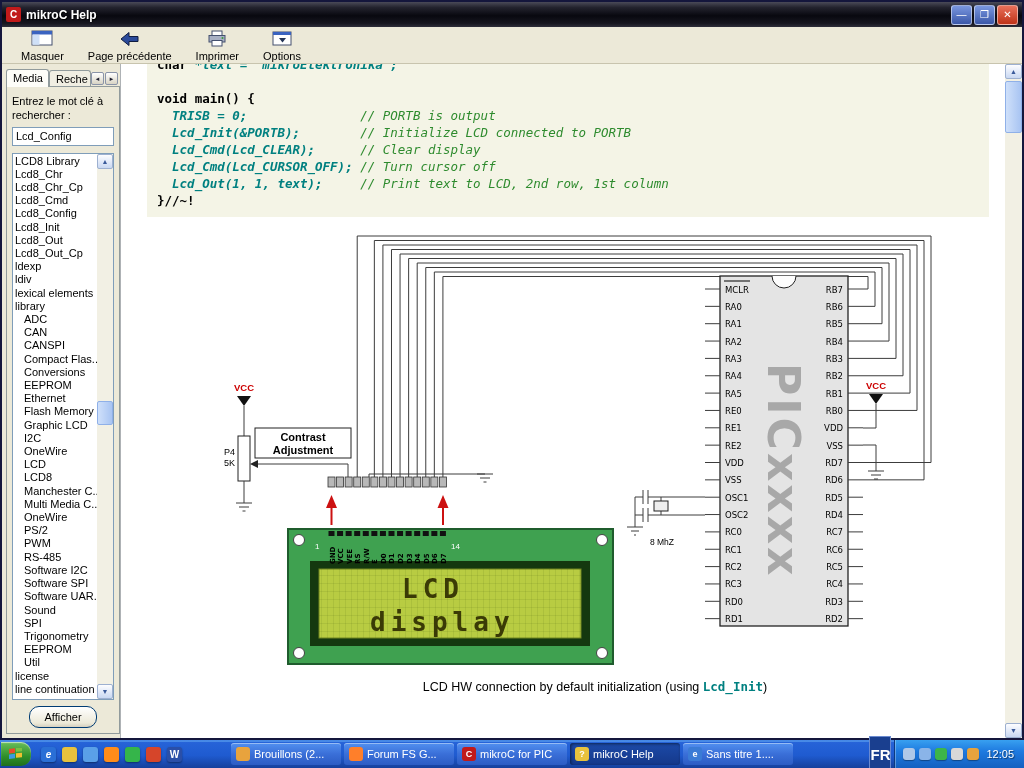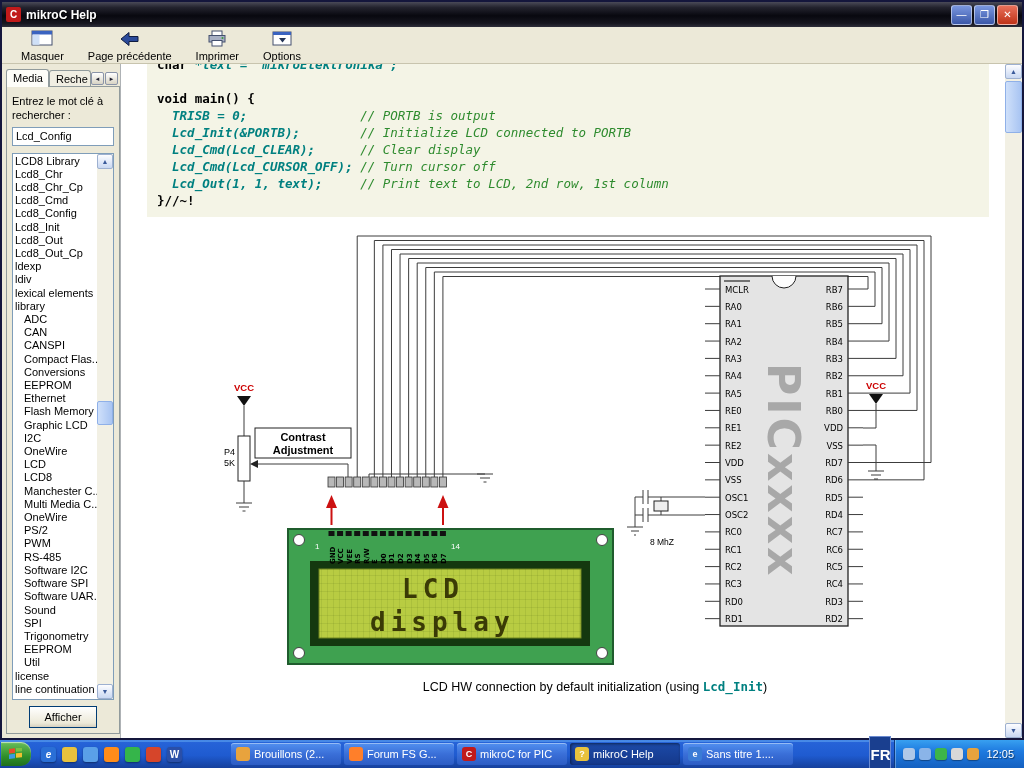--- a/index.html
+++ b/index.html
@@ -48,21 +48,21 @@
   .li{font-size:11px;line-height:13.2px;white-space:nowrap;overflow:hidden;color:#000}
   .li.ind{padding-left:9px}
   
   .sb{width:16px;flex:none;background:#f2f0e4;display:flex;flex-direction:column}
   .sb .sbtn{height:15px;flex:none;border:1px solid #9db0d0;border-radius:2px;
     background:linear-gradient(#fdfdff,#c9d8f2);font-size:7px;line-height:13px;text-align:center;color:#3a5a9a}
   .sb .track{flex:1;position:relative}
   .sb .thumb{position:absolute;left:0;right:0;border:1px solid #8fb0e8;border-radius:2px;
     background:linear-gradient(90deg,#cfe0fa,#a8c4f2)}
   .afficher-row{flex:none;padding-top:6px;display:flex;justify-content:center}
-  .btn{height:22px;min-width:68px;border:1px solid #003c74;border-radius:0;font-size:11px;
+  .btn{height:22px;min-width:68px;border:1px solid #003c74;border-radius:10px;font-size:11px;
     background:linear-gradient(#fff,#ece9d8 80%,#d6cfbe);font-family:"Liberation Sans",sans-serif}
   
   .main{flex:1;background:#fff;overflow:hidden;border-left:1px solid #aeb2b5;padding-left:26px}
   .code-pane{margin:-14px 16px 0 0;background:#f4f4e6;padding:6px 10px 8px;
     font-family:"DejaVu Sans Mono","Liberation Mono",monospace;font-size:12.5px;line-height:17px;white-space:pre}
   .t-kw{color:#000;font-weight:bold}
   .t-stmt{color:#008080;font-weight:bold;font-style:italic}
   .t-cmt{color:#2e8b2e;font-style:italic}
   #schematic-svg{display:block;margin:14px 0 0 18px}
   .wire{fill:none;stroke:#3c3c3c;stroke-width:1}

